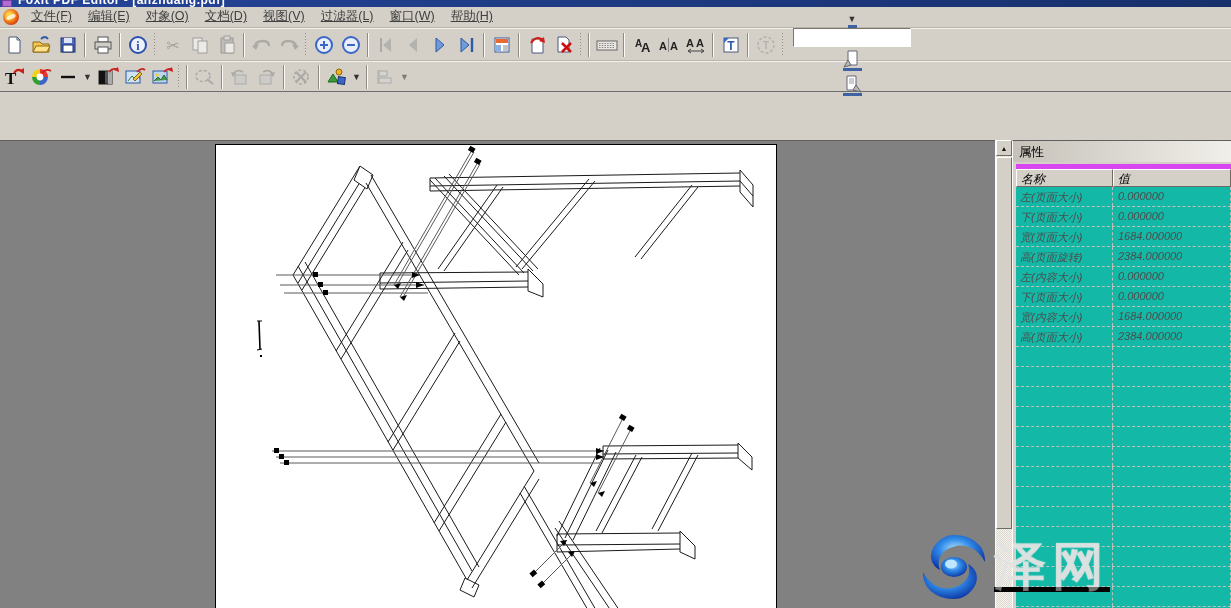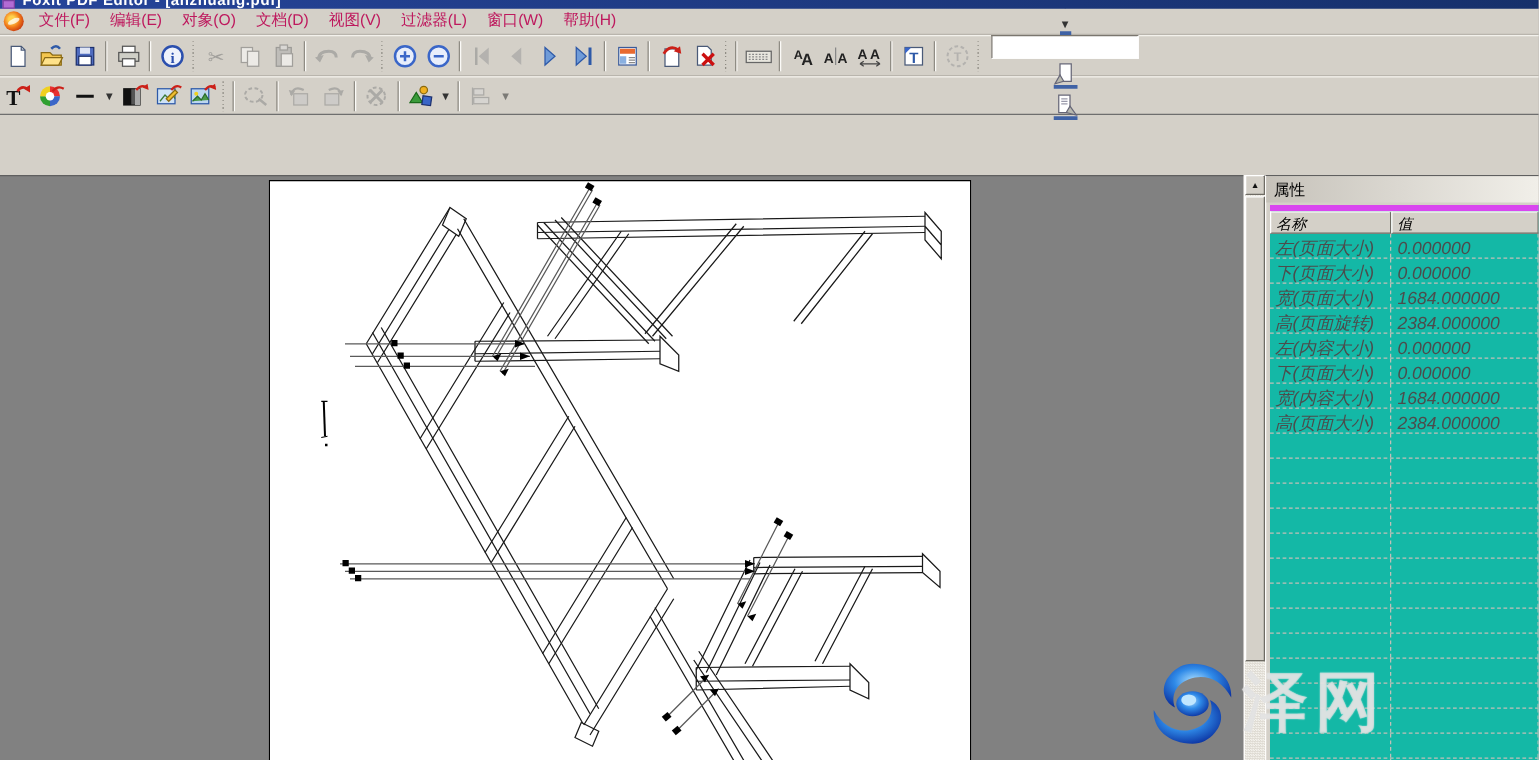--- a/index.html
+++ b/index.html
@@ -9,21 +9,21 @@
   
   .titlebar { height:7px; background:linear-gradient(to right,#26449a,#16306b); position:relative; overflow:hidden; }
   .titlebar .ttext { position:absolute; top:-7px; left:18px; color:#fff; font-weight:bold; font-size:12px; letter-spacing:.5px; white-space:nowrap; }
   .titlebar .appico { position:absolute; left:2px; top:0; width:10px; height:7px; background:#b26bd4; border:1px solid #7a3fa0; }
 
   
   .menubar { height:21px; background:#d4d0c8; display:flex; align-items:center; border-bottom:1px solid #b9b5ad; padding-left:2px; }
   .menubar .logo { width:16px; height:16px; margin:0 4px 0 1px; border-radius:50%;
     background:radial-gradient(circle at 40% 40%, #ffd24d 18%, #f07818 48%, #c83c10 75%, #8c2408 100%); position:relative; }
   .menubar .logo::after { content:""; position:absolute; left:3px; top:6px; width:10px; height:4px; border-radius:50%; background:rgba(255,255,255,.75); transform:rotate(-25deg); }
-  .menuitem { font-size:12.5px; color:#be185d; padding:2px 8px 3px; cursor:default; }
+  .menuitem { font-size:12.5px; color:#404040; padding:2px 8px 3px; cursor:default;text-decoration:underline; }
 
   
   .toolbar { background:#d4d0c8; display:flex; align-items:center; border-top:1px solid #f3f1ec; }
   .tb1 { height:33px; border-bottom:1px solid #b9b5ad; }
   .tb2 { height:31px; border-bottom:1px solid #6e6e6e; }
   .tbtn { width:25px; height:25px; display:flex; align-items:center; justify-content:center; margin:0 1px; border:1px solid transparent; }
   .tbtn svg { display:block; }
   .sep { width:2px; height:24px; border-left:1px solid #8f8c84; border-right:1px solid #fbfaf7; margin:0 3px; }
   .grip { width:3px; height:24px; margin:0 3px 0 2px;
     background-image:repeating-linear-gradient(to bottom,#8f8c84 0 1px,transparent 1px 3px); background-size:1px 100%; background-repeat:repeat-y; background-position:center; }
@@ -50,26 +50,26 @@
   
   .panel { flex:0 0 219px; background:#d4d0c8; border-left:1px solid #fdfcfa; border-top:1px solid #5f5f5f; display:flex; flex-direction:column; }
   .ptitle { height:21px; background:linear-gradient(to right,#c6c2ba,#f1efe9); font-size:12.5px; padding:3px 0 0 6px; color:#000; }
   .ptabs { height:22px; padding-left:4px; position:relative; }
   .ptab { display:inline-block; background:#fff; border:1px solid #7a766e; border-bottom:none; font-size:12px; padding:3px 9px 4px; position:relative; top:2px; }
   .ptabline { position:absolute; left:46px; right:0; bottom:0; height:1px; background:#8a867e; }
   .pgrid { flex:1; background:#14b8a6; margin:2px 0 0 3px; border-top:5px solid #d946ef; overflow:hidden;font-style:italic; }
   .phead { display:flex; height:18px; }
   .phc { background:#d4d0c8; border:1px solid; border-color:#fff #6e6b64 #6e6b64 #fff; font-size:12px; padding:1px 4px; color:#000; }
   .phc.n { width:97px; } .phc.v { flex:1; }
-  .prow { display:flex; height:20px; border-bottom:1px dashed #c2bfb8; font-size:14px; color:#4c4c4c; }
+  .prow { display:flex; height:20px; border-bottom:1px dashed #c2bfb8; font-size:11px; color:#4c4c4c; }
   .prow .pname { width:97px; padding:3px 0 0 4px; border-right:1px dashed #c2bfb8; overflow:hidden; white-space:nowrap; }
   .prow .pval { flex:1; padding:3px 0 0 5px; border-right:1px dashed #c2bfb8; overflow:hidden; white-space:nowrap; }
 
   
-  .watermark { position:absolute; left:918px; top:527px; width:230px; height:80px; pointer-events:none; z-index:50; display:flex; align-items:flex-start; }
+  .watermark { position:absolute; left:918px; top:527px; width:230px; height:80px; pointer-events:none; z-index:50; display:flex; align-items:center;text-decoration:underline; }
   .wmtext { font-size:52px; font-weight:bold; letter-spacing:6px; color:rgba(205,205,205,.55); text-shadow:0 0 1px rgba(255,255,255,.9); margin-left:4px; font-family:"Liberation Sans",sans-serif; }
 
   .ico-dis { filter:grayscale(1) opacity(.55); }
 </style>
 </head>
 <body>
 
 <div class="titlebar">
   <div class="appico"></div>
   <div class="ttext">Foxit PDF Editor - [anzhuang.pdf]</div>

